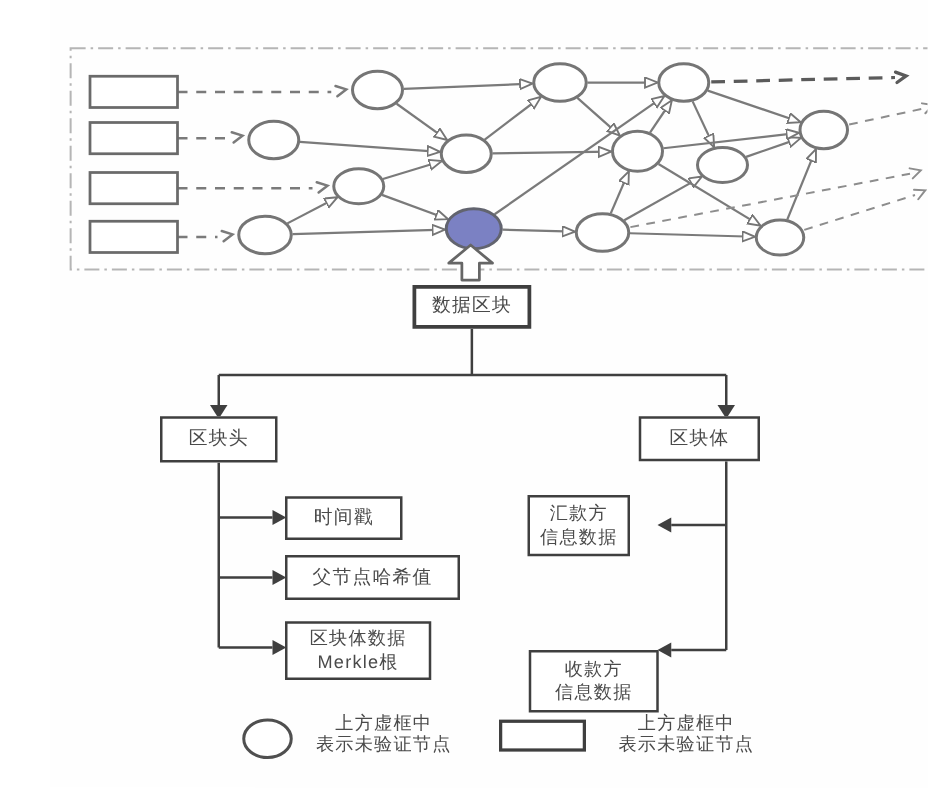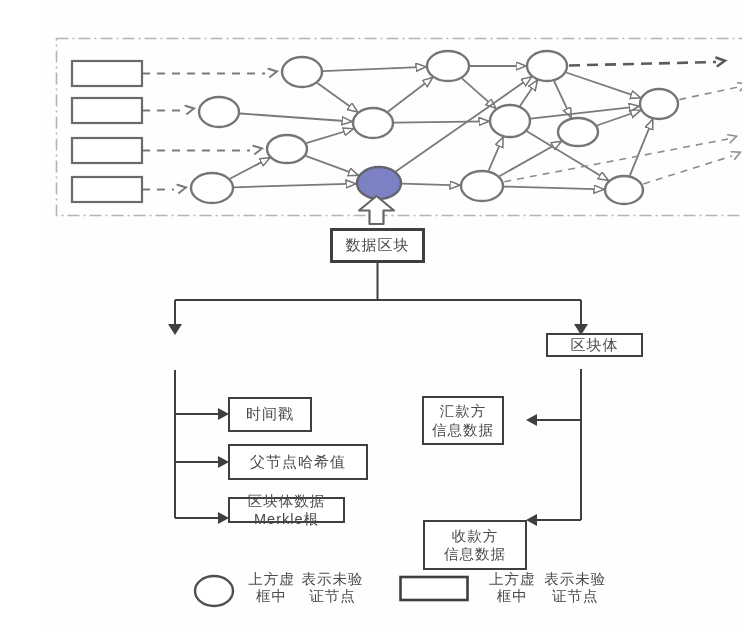--- a/index.html
+++ b/index.html
@@ -9,21 +9,21 @@
   }
   .layer{position:absolute;left:0;top:0;}
   .tbox{
     position:absolute;box-sizing:border-box;background:#fff;
     border:2px solid #3f3f3f;display:flex;flex-direction:column;
     align-items:center;justify-content:center;text-align:center;
     font-size:15px;line-height:1.25;color:#4a4a4a;letter-spacing:1px;z-index:3;
   }
   .tbox.thick{border-width:3px;}
   .legend-text{
-    position:absolute;display:flex;flex-direction:row;align-items:center;
+    position:absolute;display:flex;flex-direction:column;align-items:center;
     justify-content:center;text-align:center;font-size:14.5px;line-height:1.15;
     color:#4a4a4a;letter-spacing:1px;z-index:3;
   }
 </style>
 </head>
 <body>
 
 <div class="canvas">
 
   <svg id="dag-svg" class="layer" width="742" height="232" viewBox="0 0 742 232">
@@ -107,34 +107,37 @@
     <polygon points="497,514 497,526 486,520" fill="#3f3f3f"></polygon>
 
     <ellipse cx="174" cy="591" rx="19" ry="15" fill="#ffffff" stroke="#4f4f4f" stroke-width="2.4"></ellipse>
     <rect x="360.5" y="577" width="67" height="23" fill="#ffffff" stroke="#3f3f3f" stroke-width="2.6"></rect>
   </svg>
 
   <div class="tbox thick" style="left:290px;top:228px;width:95px;height:35px">
     <span>数据区块</span>
   </div>
 
+  <div class="tbox" style="left:88px;top:333px;width:94px;height:37px">
+    <span>区块头</span>
+  </div>
 
-  <div class="tbox" style="left:506px;top:333px;width:97px;height:24px">
+  <div class="tbox" style="left:471px;top:333px;width:97px;height:36px">
     <span>区块体</span>
   </div>
 
-  <div class="tbox" style="left:188px;top:397px;width:84px;height:35px">
+  <div class="tbox" style="left:188px;top:397px;width:94px;height:35px">
     <span>时间戳</span>
   </div>
 
   <div class="tbox" style="left:188px;top:444px;width:140px;height:36px">
     <span>父节点哈希值</span>
   </div>
 
-  <div class="tbox" style="left:188px;top:497px;width:117px;height:26px;font-size:14.5px">
+  <div class="tbox" style="left:188px;top:497px;width:117px;height:47px;font-size:14.5px">
     <span>区块体数据</span>
     <span>Merkle根</span>
   </div>
 
   <div class="tbox" style="left:382px;top:396px;width:82px;height:49px;font-size:14.5px">
     <span>汇款方</span>
     <span>信息数据</span>
   </div>
 
   <div class="tbox" style="left:383px;top:520px;width:104px;height:50px;font-size:14.5px">

